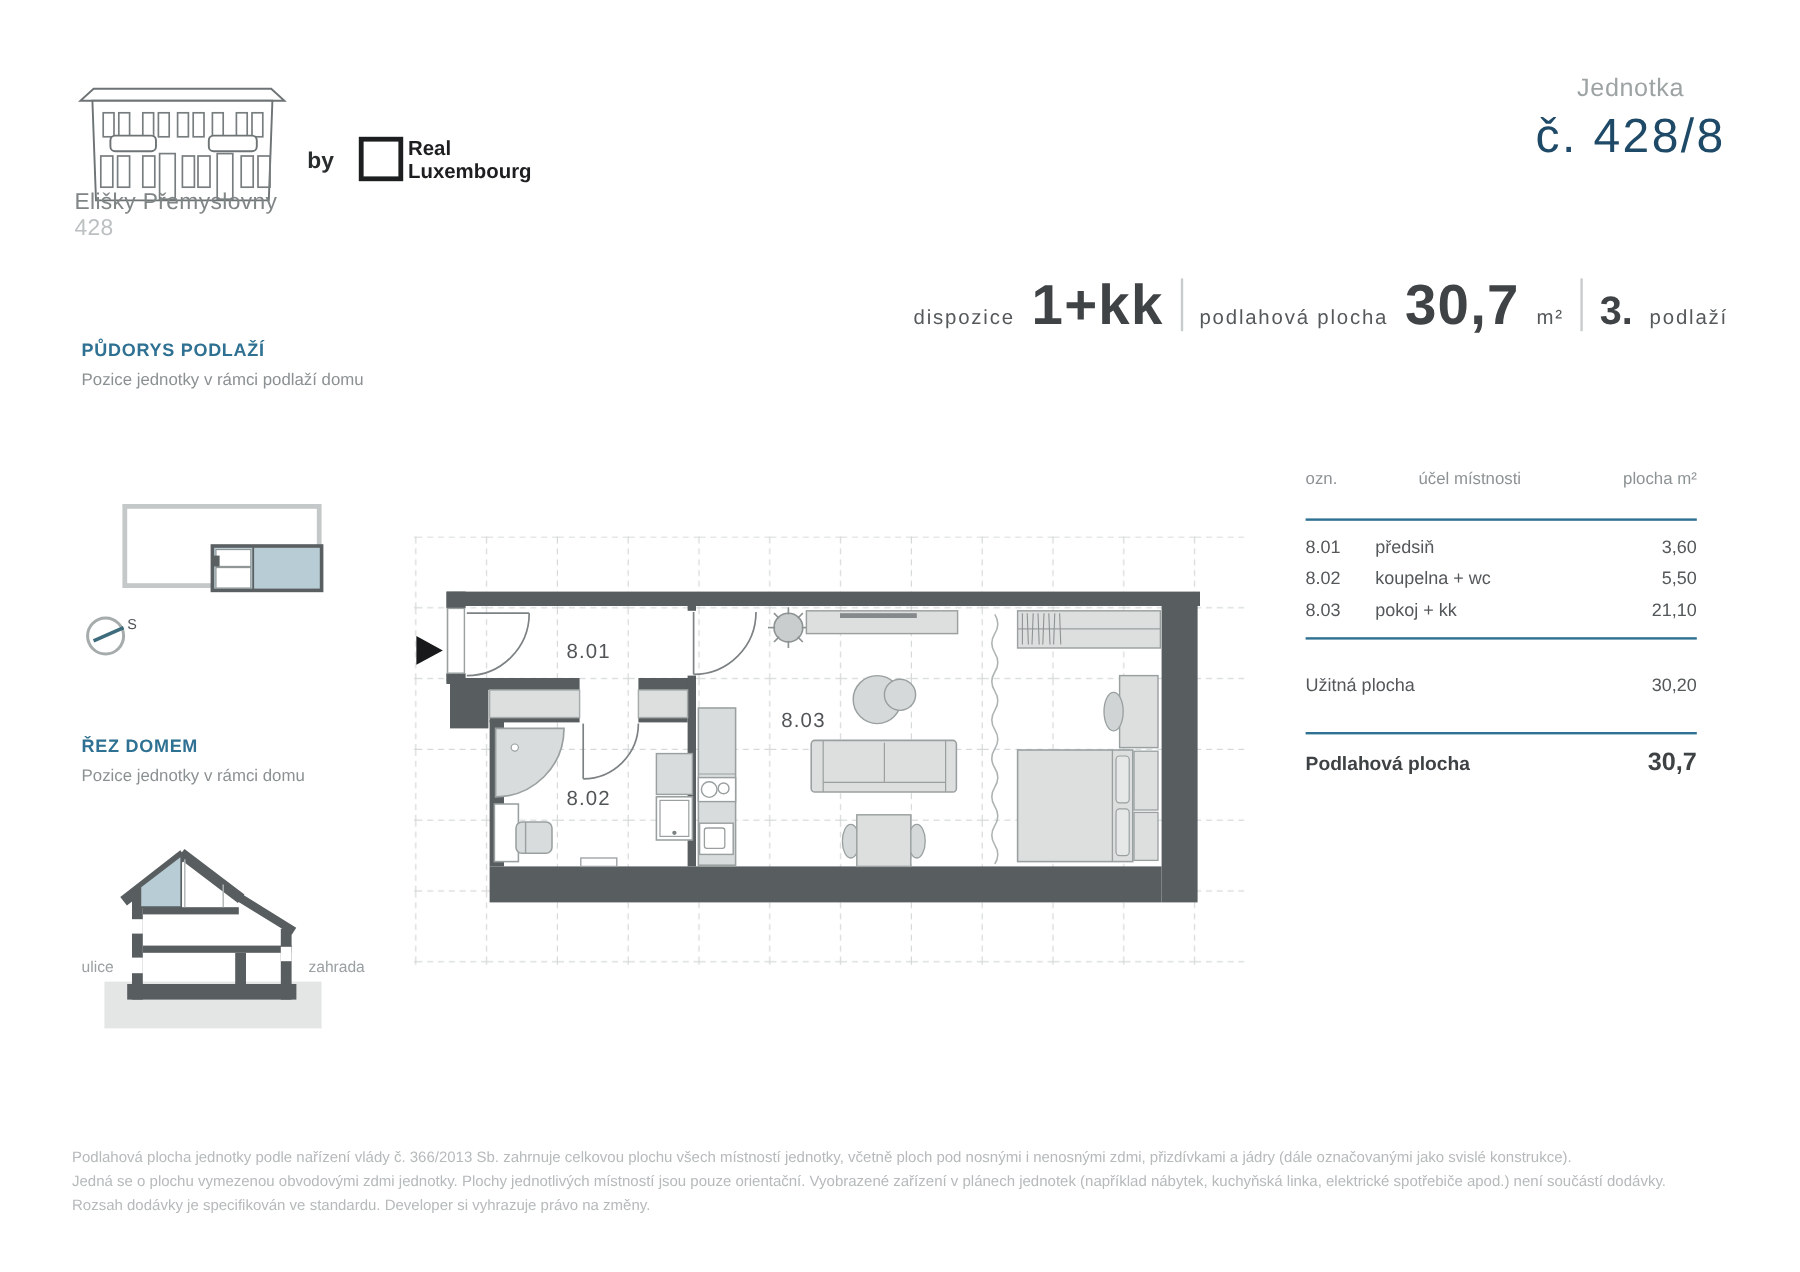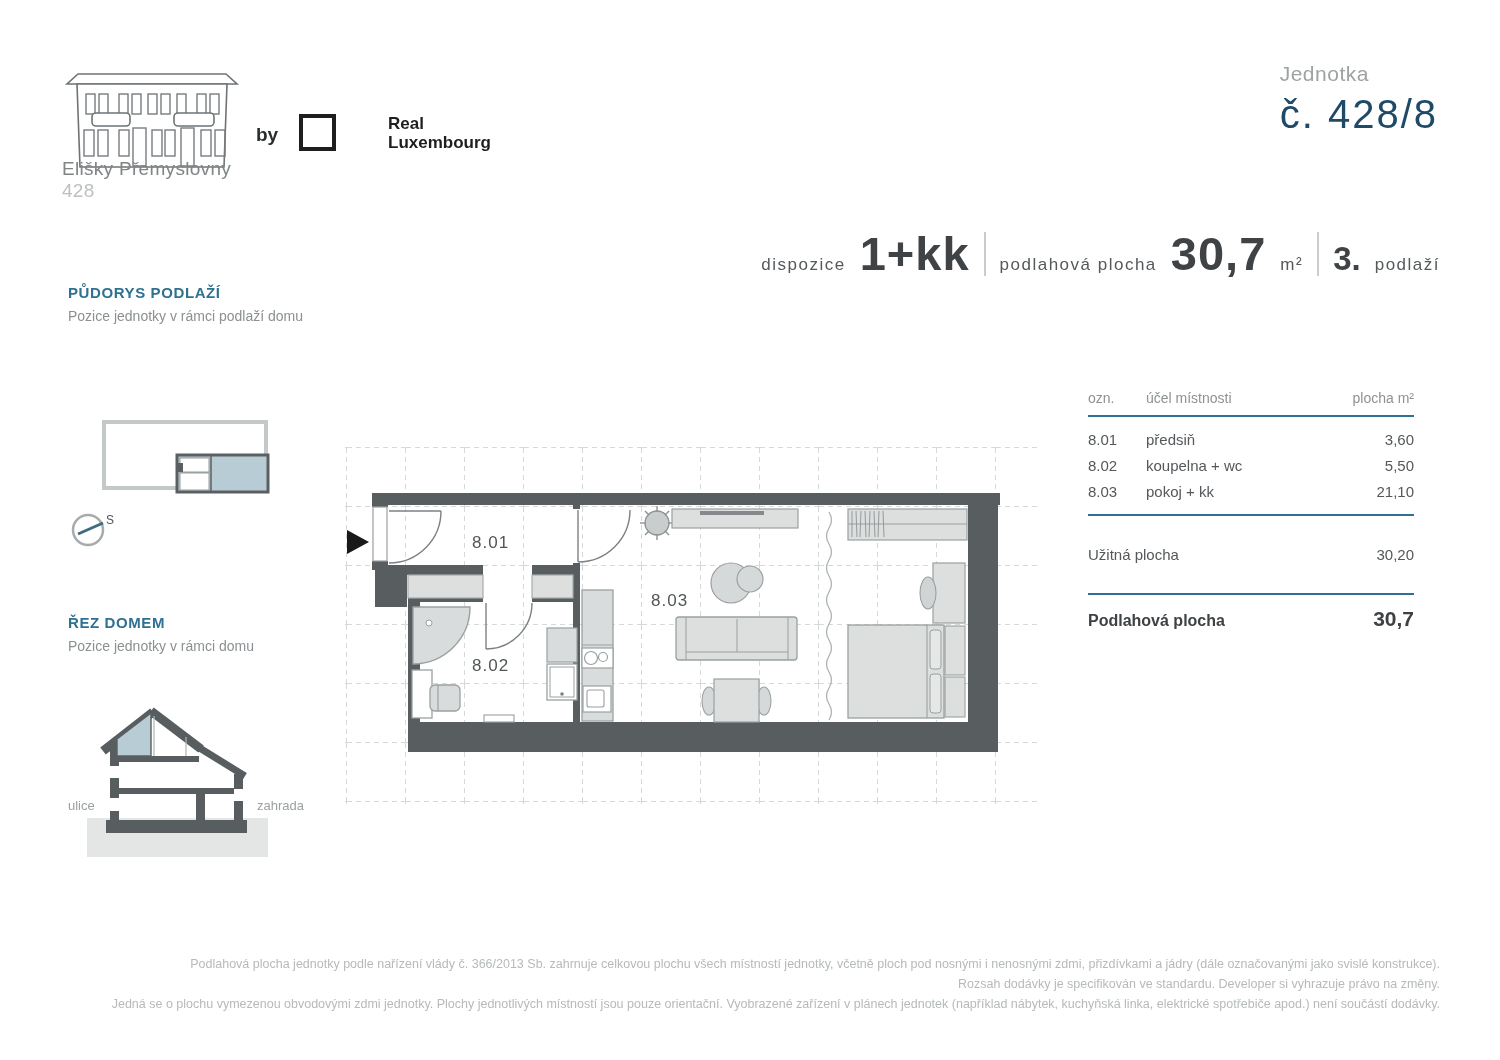--- a/index.html
+++ b/index.html
@@ -8,55 +8,55 @@
     font-family:"Liberation Sans", sans-serif;overflow:hidden;color:#54585a;
   }
   .abs{position:absolute;}
 
   
   #building-logo{left:62px;top:66px;width:180px;height:112px;}
   #building-caption{left:62px;top:158px;width:200px;font-size:19px;color:#808586;letter-spacing:0.3px;}
   #building-caption .num{color:#bcc0c1;}
   #by-label{left:256px;top:124px;font-size:19px;font-weight:bold;color:#2a2d2e;}
   #rl-box{left:299px;top:114px;width:29px;height:29px;border:4px solid #1c1e1f;background:#fff;}
-  #rl-text{left:340px;top:115px;font-size:17px;line-height:1.1;font-weight:bold;color:#1c1e1f;margin-left:48px;}
-
-  
-  #unit-block{right:62px;top:62px;text-align:left;}
+  #rl-text{left:340px;top:115px;font-size:17px;line-height:1.1;font-weight:bold;color:#1c1e1f;}
+
+  
+  #unit-block{right:62px;top:62px;text-align:center;}
   #unit-label{font-size:21px;color:#9da2a3;letter-spacing:0.5px;}
   #unit-number{font-size:40px;font-weight:500;color:#1e4a68;letter-spacing:2px;margin-top:6px;}
 
   
   #stats{right:60px;top:226px;display:flex;align-items:baseline;gap:14px;}
   .stat-label{font-size:17px;color:#55595b;letter-spacing:1.5px;}
   .stat-big{font-size:47px;font-weight:600;color:#3f4345;letter-spacing:1px;}
   .stat-mid{font-size:33px;font-weight:600;color:#3f4345;}
   .stat-sep{width:2px;height:44px;background:#c9cccc;align-self:center;}
 
   
   .teal-title{font-size:15px;font-weight:bold;color:#2f7192;letter-spacing:0.6px;}
   .sub-title{font-size:14px;color:#8b9092;margin-top:7px;text-align:center;}
   #head-pudorys{left:68px;top:284px;}
   #head-rez{left:68px;top:614px;}
 
   
   #area-table{left:1088px;top:390px;width:326px;}
-  .t-head{display:flex;font-size:14px;color:#8d9294;padding-bottom:9px;border-bottom:2px solid #2f7192;}
+  .t-head{display:flex;font-size:14px;color:#8d9294;padding-bottom:26px;border-bottom:2px solid #2f7192;gap:36px;}
   .t-rows{padding:9px 0 10px 0;}
   .t-row{display:flex;font-size:15px;color:#54585a;padding:4.5px 0;}
   .c-code{width:58px;}
   .c-name{flex:1;}
   .c-val{text-align:right;min-width:60px;}
   .t-usable{display:flex;font-size:15px;color:#54585a;border-top:2px solid #2f7192;padding:30px 0;}
   .t-total{display:flex;align-items:baseline;border-top:2px solid #2f7192;padding-top:12px;}
   .t-total .c-name{font-size:16px;font-weight:bold;color:#3e4244;}
   .t-total .c-val{font-size:21px;font-weight:bold;color:#3e4244;}
 
   
-  #disclaimer{left:60px;right:60px;top:954px;text-align:right;font-size:12.5px;line-height:1.6;color:#b6babb;}
+  #disclaimer{left:60px;right:60px;top:954px;text-align:left;font-size:12.5px;line-height:1.6;color:#b6babb;}
 
   svg text{font-family:"Liberation Sans",sans-serif;}
 </style>
 </head>
 <body>
 
 <svg id="building-logo" class="abs" viewBox="0 0 180 112">
   <g stroke="#6e7375" stroke-width="1.6" fill="#ffffff">
     <path d="M5,18 L175,18 L164,8 L16,8 Z"></path>
     <path d="M15,18 L165,18 L162,101 L18,101 Z"></path>
@@ -312,15 +312,15 @@
     <span class="c-val">30,20</span>
   </div>
   <div class="t-total">
     <span class="c-name">Podlahová plocha</span>
     <span class="c-val">30,7</span>
   </div>
 </div>
 
 <div id="disclaimer" class="abs">
   <div>Podlahová plocha jednotky podle nařízení vlády č. 366/2013 Sb. zahrnuje celkovou plochu všech místností jednotky, včetně ploch pod nosnými i nenosnými zdmi, přizdívkami a jádry (dále označovanými jako svislé konstrukce).</div>
+  <div>Jedná se o plochu vymezenou obvodovými zdmi jednotky. Plochy jednotlivých místností jsou pouze orientační. Vyobrazené zařízení v plánech jednotek (například nábytek, kuchyňská linka, elektrické spotřebiče apod.) není součástí dodávky.</div>
   <div>Rozsah dodávky je specifikován ve standardu. Developer si vyhrazuje právo na změny.</div>
-  <div>Jedná se o plochu vymezenou obvodovými zdmi jednotky. Plochy jednotlivých místností jsou pouze orientační. Vyobrazené zařízení v plánech jednotek (například nábytek, kuchyňská linka, elektrické spotřebiče apod.) není součástí dodávky.</div>
 </div>
 
 </body></html>

